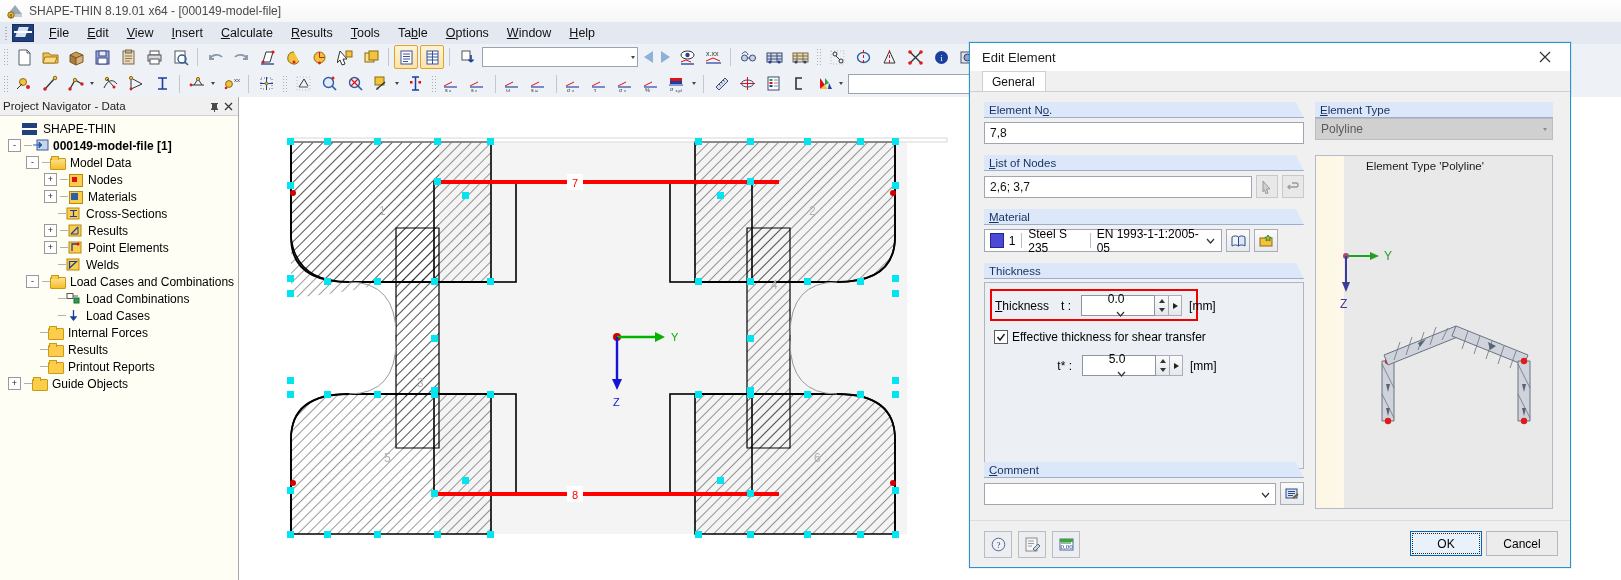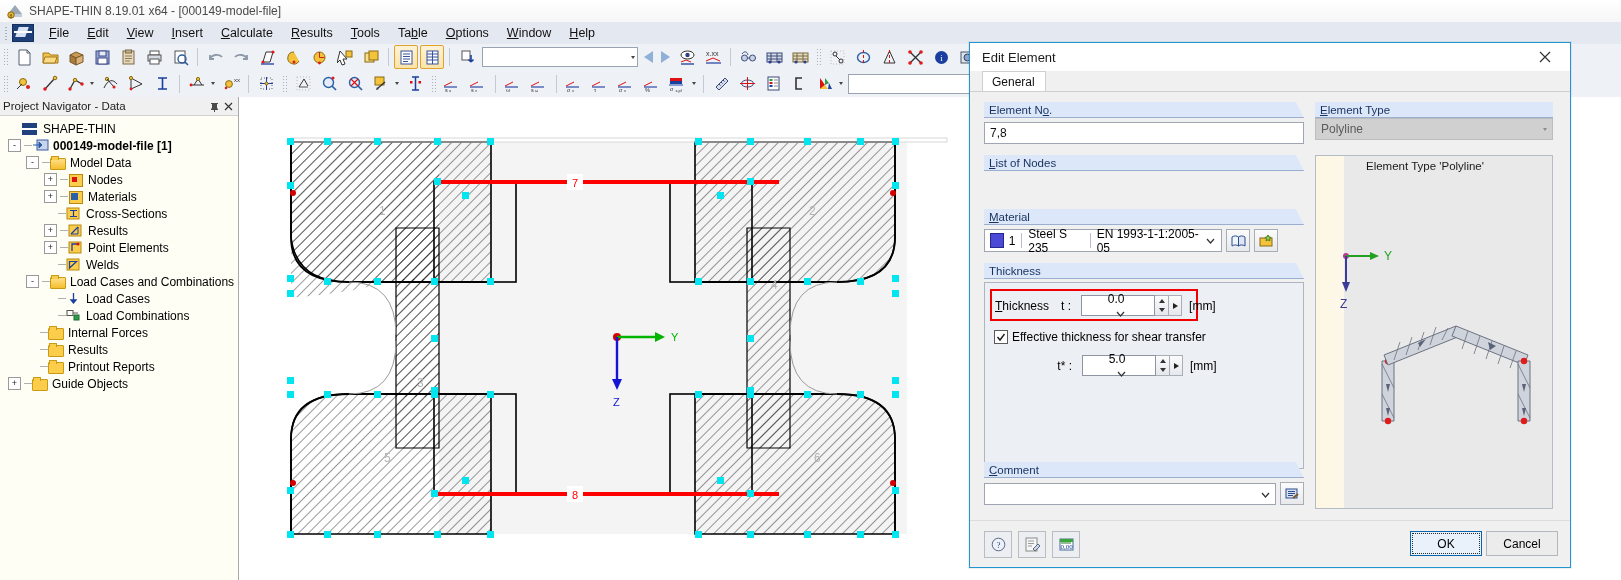--- a/index.html
+++ b/index.html
@@ -732,37 +732,37 @@
         <span class="dash"></span>
         <span class="folder open"></span>
         <span class="tlabel">Load Cases and Combinations</span>
       </div>
 
       <div class="tnode" style="padding-left:40px;">
         <span class="togspace"></span>
         <span class="dash"></span>
         <span style="width:15px;height:13px;flex:none;margin-right:2px;">
           <svg width="15" height="13" viewBox="0 0 15 13">
-              <path d="M7.5 1v9M7.5 11l-2.5-3h5z" fill="#1b3f9e" stroke="#1b3f9e" stroke-width="1.3"></path>
-            </svg>
-        </span>
-        <span class="tlabel">Load Cases</span>
-      </div>
-
-      <div class="tnode" style="padding-left:40px;">
-        <span class="togspace"></span>
-        <span class="dash"></span>
-        <span style="width:15px;height:13px;flex:none;margin-right:2px;">
-          <svg width="15" height="13" viewBox="0 0 15 13">
               <rect x="1" y="1.5" width="6" height="5" fill="none" stroke="#555"></rect>
               <path d="M7 4h5" stroke="#555"></path>
               <rect x="8" y="6" width="5" height="5" fill="#2b9e4a" stroke="#1a6b30"></rect>
             </svg>
         </span>
         <span class="tlabel">Load Combinations</span>
+      </div>
+
+      <div class="tnode" style="padding-left:40px;">
+        <span class="togspace"></span>
+        <span class="dash"></span>
+        <span style="width:15px;height:13px;flex:none;margin-right:2px;">
+          <svg width="15" height="13" viewBox="0 0 15 13">
+              <path d="M7.5 1v9M7.5 11l-2.5-3h5z" fill="#1b3f9e" stroke="#1b3f9e" stroke-width="1.3"></path>
+            </svg>
+        </span>
+        <span class="tlabel">Load Cases</span>
       </div>
 
       <div class="tnode" style="padding-left:22px;">
         <span class="togspace"></span>
         <span class="dash"></span>
         <span class="folder"></span>
         <span class="tlabel">Internal Forces</span>
       </div>
 
       <div class="tnode" style="padding-left:22px;">
@@ -960,20 +960,36 @@
         </div>
         <div class="field readonly" style="width:226px;display:flex;align-items:center;">
           <span style="flex:1;">Polyline</span>
           <span class="tinycaret" style="border-top-color:#8a8a8a;"></span>
         </div>
       </div>
 
       <div class="grp" style="left:14px;top:63px;width:320px;">
         <div class="grp-hdr clip">
           <span><u>L</u>ist of Nodes</span>
+        </div>
+        <div style="display:flex;align-items:center;margin-top:4px;gap:4px;">
+          <div class="field" style="width:280px;">
+            <span>2,6; 3,7</span>
+          </div>
+          <div class="sbtn dis">
+            <svg width="14" height="14" viewBox="0 0 14 14">
+                <path d="M3 1l7 8H6.5l1.5 4-2 .8-1.5-4-1.5 2z" fill="#cfcfcf" stroke="#9a9a9a"></path>
+              </svg>
+          </div>
+          <div class="sbtn dis">
+            <svg width="14" height="14" viewBox="0 0 14 14">
+                <path d="M2 7h8a2 2 0 0 0 0-4H6" fill="none" stroke="#9a9a9a" stroke-width="1.4"></path>
+                <path d="M4 5L2 7l2 2" fill="none" stroke="#9a9a9a" stroke-width="1.4"></path>
+              </svg>
+          </div>
         </div>
       </div>
 
       <div class="grp" style="left:14px;top:117px;width:320px;">
         <div class="grp-hdr clip">
           <span><u>M</u>aterial</span>
         </div>
         <div style="display:flex;align-items:center;margin-top:4px;gap:4px;">
           <div class="matrow" style="width:236px;">
             <span class="swatch"></span>

